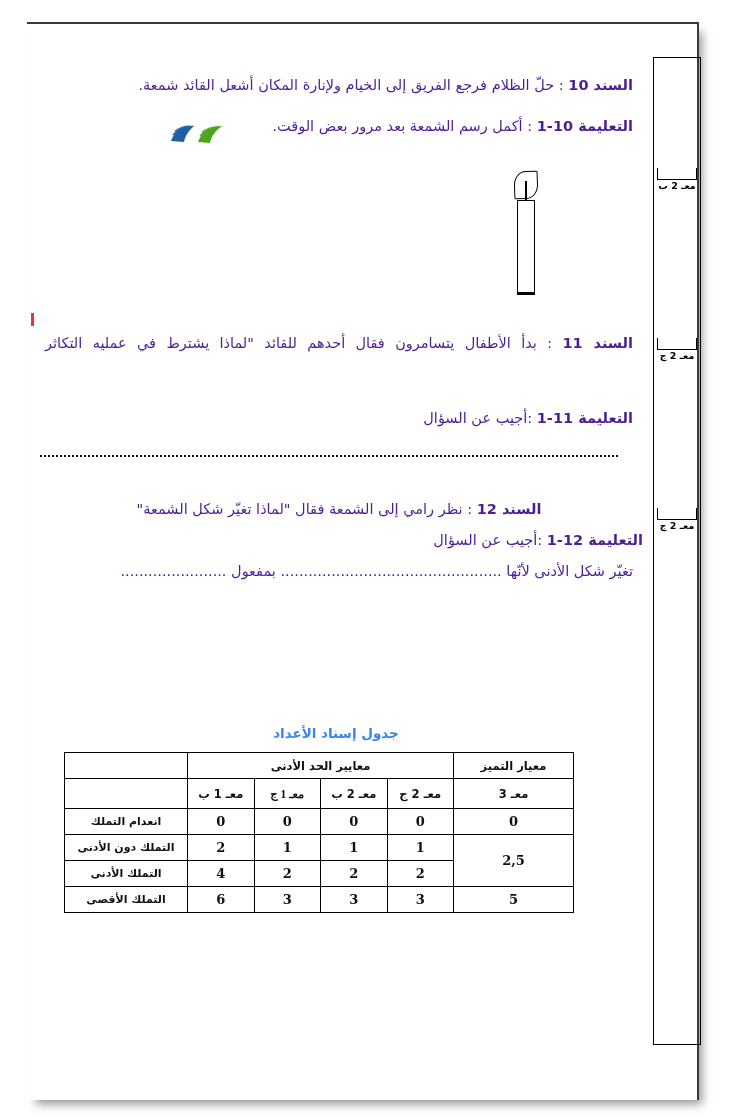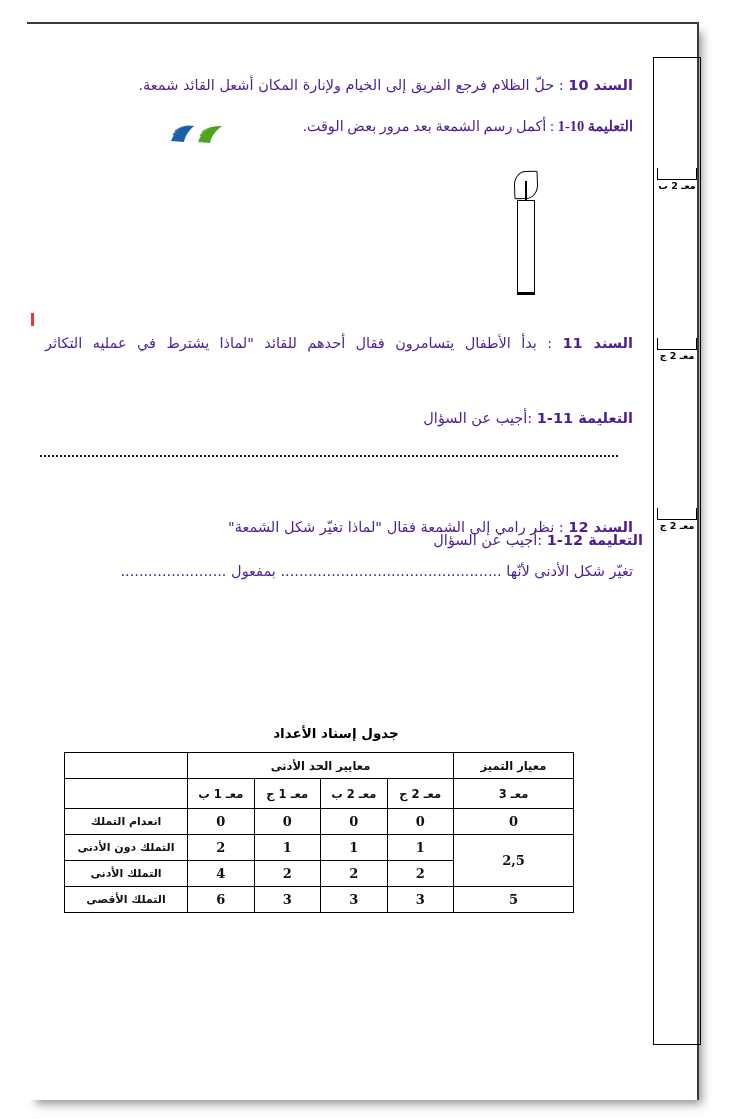--- a/index.html
+++ b/index.html
@@ -155,21 +155,21 @@
   
   #table-title {
     position: absolute;
     left: 0;
     top: 725px;
     width: 672px;
     text-align: center;
     font-size: 13.5px;
     font-weight: bold;
     direction: rtl;
-    color: #000000;
+    color: #3b82f6;
     font-family: "DejaVu Sans", sans-serif;
   }
   #grade-table {
     position: absolute;
     left: 64px;
     top: 752px;
     width: 510px;
     border-collapse: collapse;
     direction: rtl;
     table-layout: fixed;
@@ -203,21 +203,21 @@
 <div id="page-sheet"></div>
 
 <div class="text-block" style="left:45px; top:72px; width:588px;">
   <span class="line">
     <span class="num">السند 10</span>
     <span>: حلّ الظلام فرجع الفريق إلى الخيام ولإنارة المكان أشعل القائد شمعة.</span>
   </span>
 </div>
 
 <div class="text-block" style="left:45px; top:113px; width:588px;">
-  <span class="line" style="display:block; text-align:right;font-family:Liberation Serif, serif;">
+  <span class="line" style="display:block; text-align:right;">
     <span class="num">التعليمة 10-1</span>
     <span>: أكمل رسم الشمعة بعد مرور بعض الوقت.</span>
   </span>
 </div>
 
 <div id="logo">
   <svg viewBox="0 0 58 26" width="58" height="26" aria-hidden="true">
     <path d="M2 19 C6 7, 18 3, 25 4 C19 9, 16 15, 15 20 Z" fill="#1e5fa8"></path>
     <path d="M4 13 C9 7, 16 5, 21 5" stroke="#1e5fa8" stroke-width="1.3" fill="none"></path>
     <path d="M6 9 C11 5, 17 4, 21 4" stroke="#1e5fa8" stroke-width="1.1" fill="none"></path>
@@ -244,21 +244,21 @@
 
 <div class="text-block" style="left:45px; top:405px; width:588px;">
   <span class="line">
     <span class="num">التعليمة 11-1</span>
     <span>:أجيب عن السؤال</span>
   </span>
 </div>
 
 <div class="dotted-rule" style="left:40px; top:452px; width:578px;"></div>
 
-<div class="text-block" style="left:45px; top:514px; width:588px;">
+<div class="text-block" style="left:45px; top:496px; width:588px;text-align:center;">
   <span class="line">
     <span class="num">السند 12</span>
     <span>: نظر رامي إلى الشمعة فقال "لماذا تغيّر شكل الشمعة"</span>
   </span>
 </div>
 
 <div class="text-block" style="left:55px; top:527px; width:588px;">
   <span class="line">
     <span class="num">التعليمة 12-1</span>
     <span>:أجيب عن السؤال</span>
@@ -293,21 +293,21 @@
   <tbody>
     <tr class="r-hdr">
       <td style="width:115px;">معيار التميز</td>
       <td colspan="4">معايير الحد الأدنى</td>
       <td style="width:118px;" class="blank-corner"></td>
     </tr>
     <tr class="r-sub">
       <td>معـ 3</td>
       <td style="width:70px;">معـ 2 ج</td>
       <td style="width:70px;">معـ 2 ب</td>
-      <td style="width:68px;">معـ 1 ج</td>
+      <td style="width:68px;font-family:Liberation Serif, serif;">معـ 1 ج</td>
       <td style="width:69px;">معـ 1 ب</td>
       <td></td>
     </tr>
 
     <tr class="r-data">
       <td class="num-cell">0</td>
       <td class="num-cell">0</td>
       <td class="num-cell">0</td>
       <td class="num-cell">0</td>
       <td class="num-cell">0</td>

